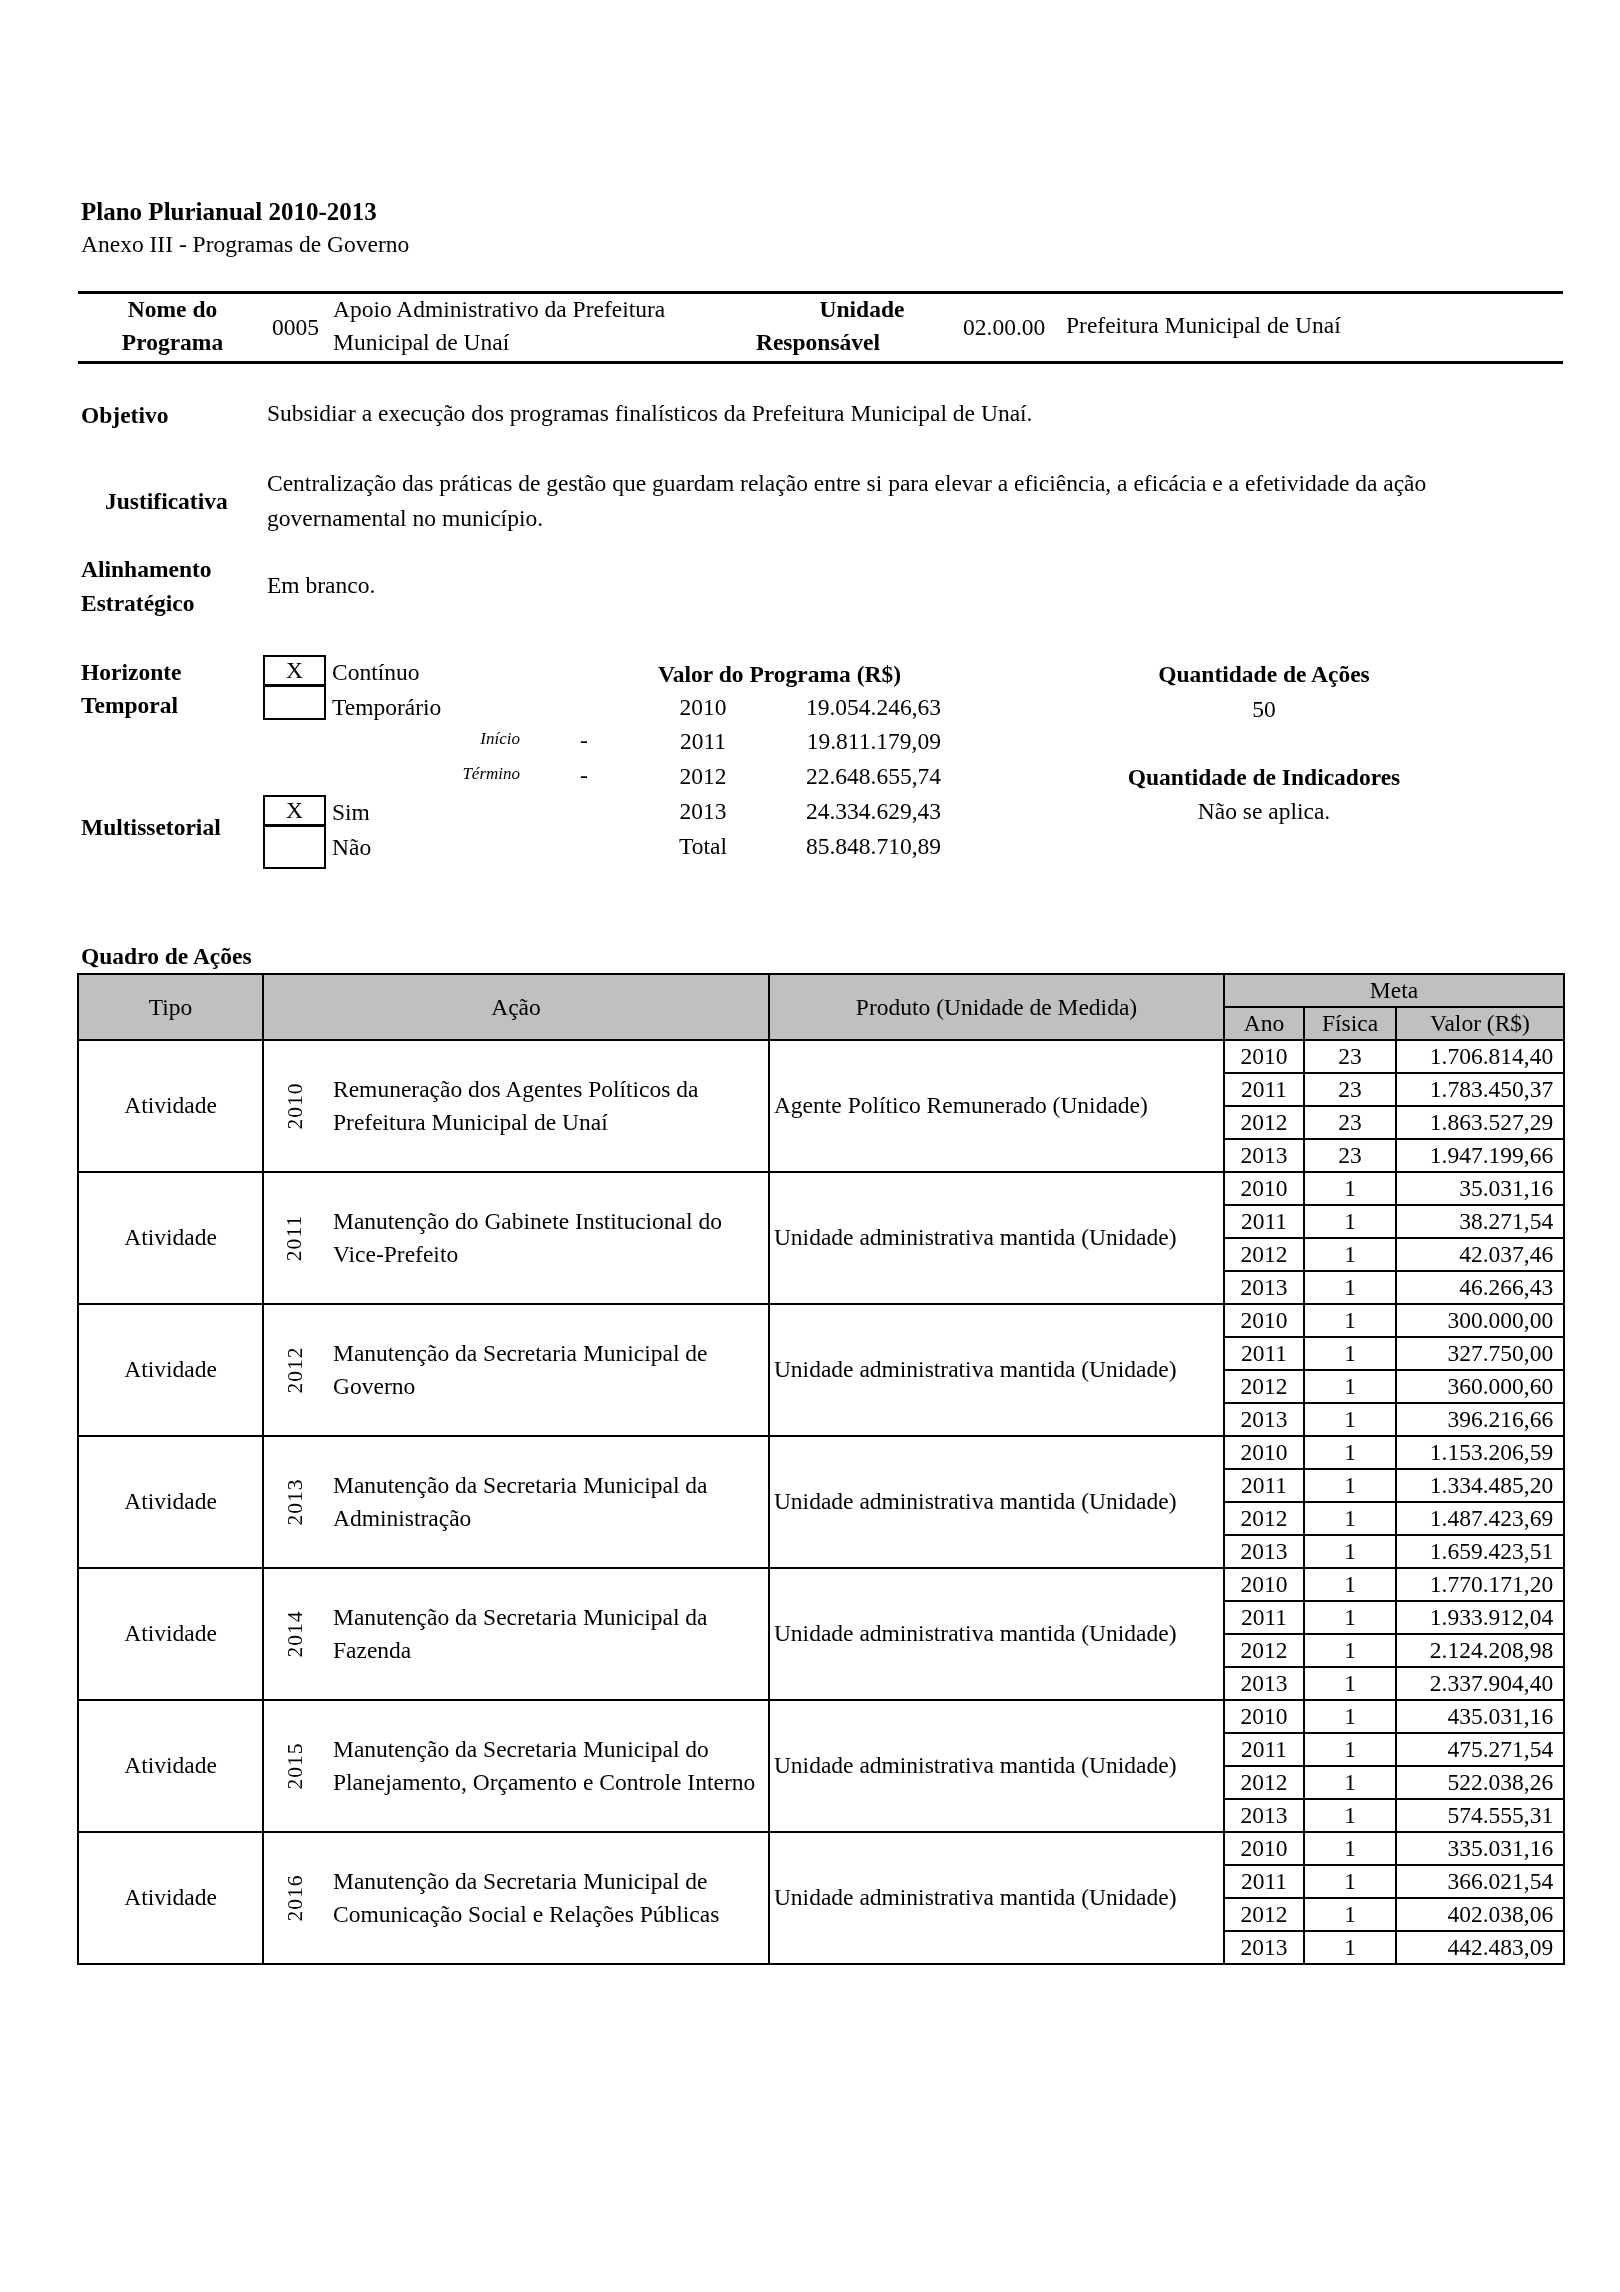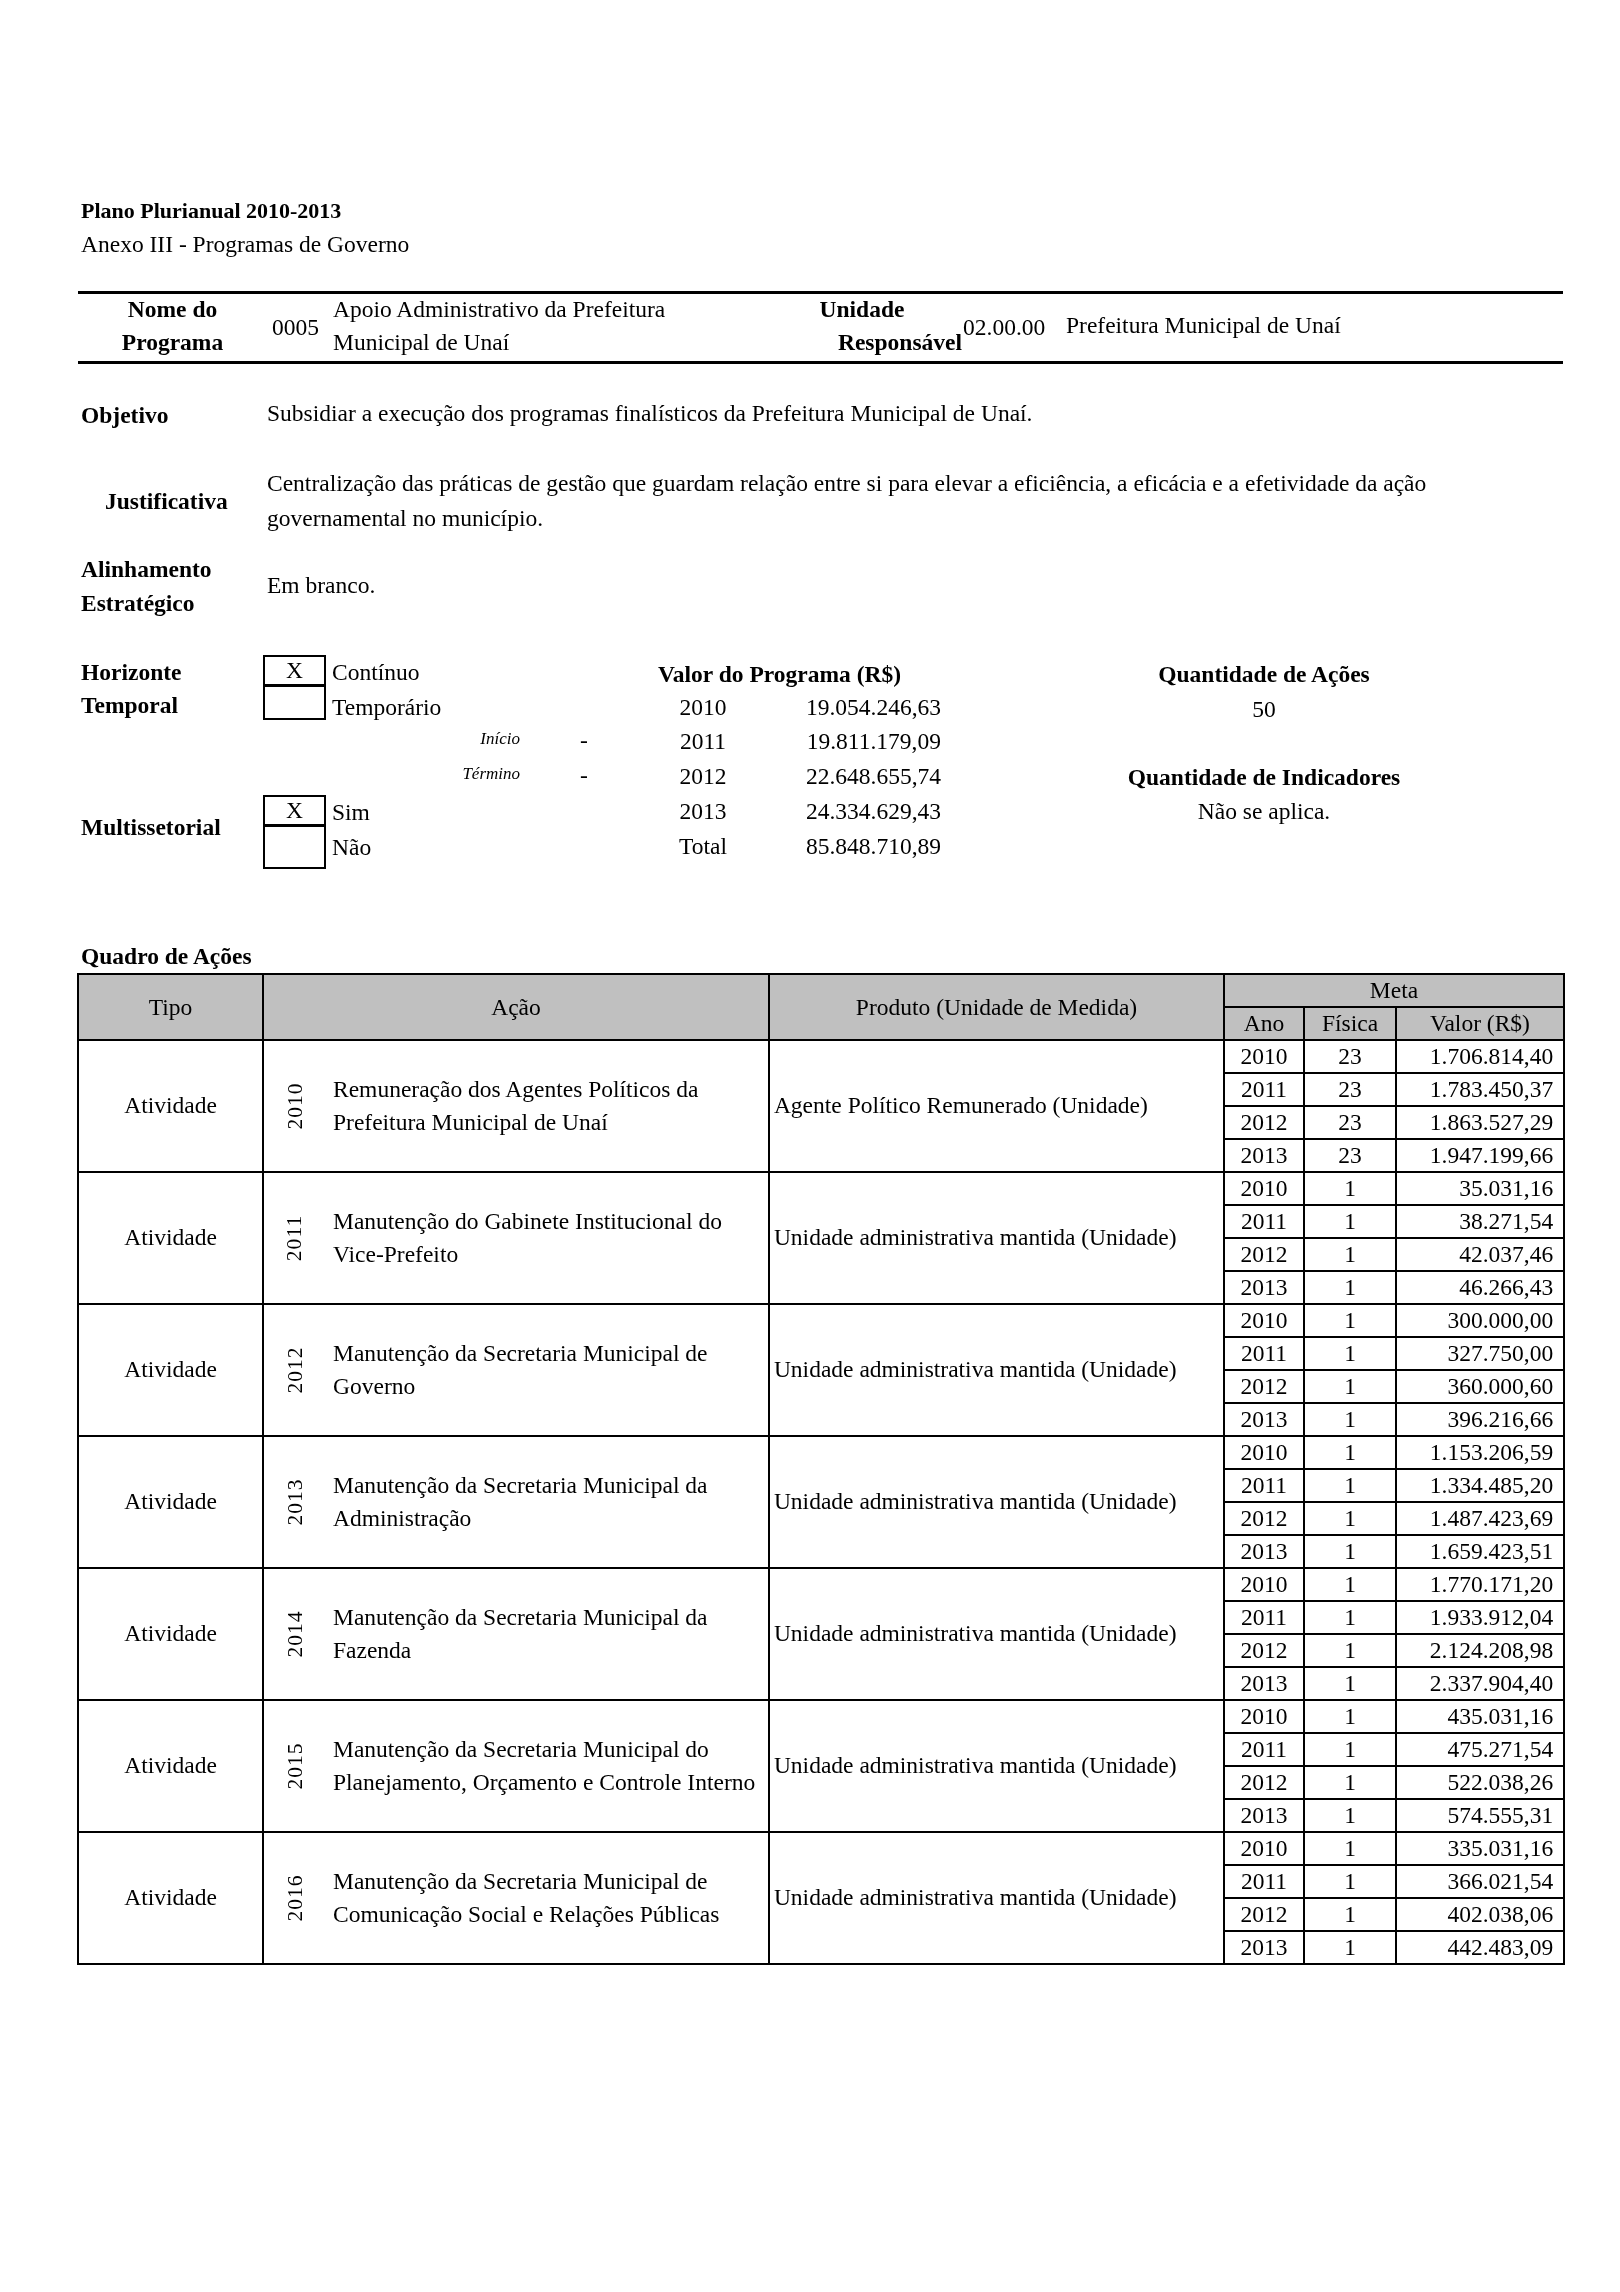--- a/index.html
+++ b/index.html
@@ -1,19 +1,19 @@
 <!DOCTYPE html>
 <html><head>
 <meta charset="utf-8">
 <style>
   html, body { margin: 0; padding: 0; background: #ffffff; }
   body { width: 1620px; height: 2293px; position: relative; overflow: hidden;
          font-family: "Liberation Serif", "DejaVu Serif", serif; color: #000; }
   .abs { position: absolute; white-space: nowrap; }
-  .title { left: 81px; top: 198px; font-size: 22px; font-weight: bold; }
+  .title { left: 81px; top: 198px; font-size: 25px; font-weight: bold; }
   .subtitle { left: 81px; top: 231px; font-size: 23.5px; }
   .rule { position: absolute; left: 78px; width: 1485px; height: 2.9px; background: #000; }
   .lbl-bold { font-weight: bold; font-size: 23.5px; }
   .txt { font-size: 23.5px; }
   .center { text-align: center; }
   .right { text-align: right; }
   .ital { font-style: italic; font-size: 17px; }
   .chk { position: absolute; width: 63px; height: 32px; border: 2.9px solid #000; box-sizing: border-box;
          font-size: 23.5px; text-align: center; line-height: 27.4px; }
   table.actions { position: absolute; left: 77px; top: 973px; width: 1486px; border-collapse: collapse;
@@ -45,21 +45,21 @@
 
 <div class="rule" style="top:291px;"></div>
 <div class="rule" style="top:361px;"></div>
 <section>
   <div class="abs lbl-bold center" style="left:94px; top:296px; width:157px;">Nome do</div>
   <div class="abs lbl-bold center" style="left:94px; top:329px; width:157px;">Programa</div>
   <div class="abs txt" style="left:272px; top:314px;">0005</div>
   <div class="abs txt" style="left:333px; top:296px;">Apoio Administrativo da Prefeitura</div>
   <div class="abs txt" style="left:333px; top:329px;">Municipal de Unaí</div>
   <div class="abs lbl-bold center" style="left:774px; top:296px; width:176px;">Unidade</div>
-  <div class="abs lbl-bold center" style="left:786px; top:329px; width:176px;text-align:right;">Responsável</div>
+  <div class="abs lbl-bold center" style="left:730px; top:329px; width:176px;">Responsável</div>
   <div class="abs txt" style="left:963px; top:314px;">02.00.00</div>
   <div class="abs txt" style="left:1066px; top:312px;">Prefeitura Municipal de Unaí</div>
 </section>
 
 <section>
   <div class="abs lbl-bold" style="left:81px; top:402px;">Objetivo</div>
   <div class="abs txt" style="left:267px; top:400px;">Subsidiar a execução dos programas finalísticos da Prefeitura Municipal de Unaí.</div>
 
   <div class="abs lbl-bold" style="left:81px; top:488px;margin-left:24px;">Justificativa</div>
   <div class="abs txt" style="left:267px; top:470px;">Centralização das práticas de gestão que guardam relação entre si para elevar a eficiência, a eficácia e a efetividade da ação</div>

